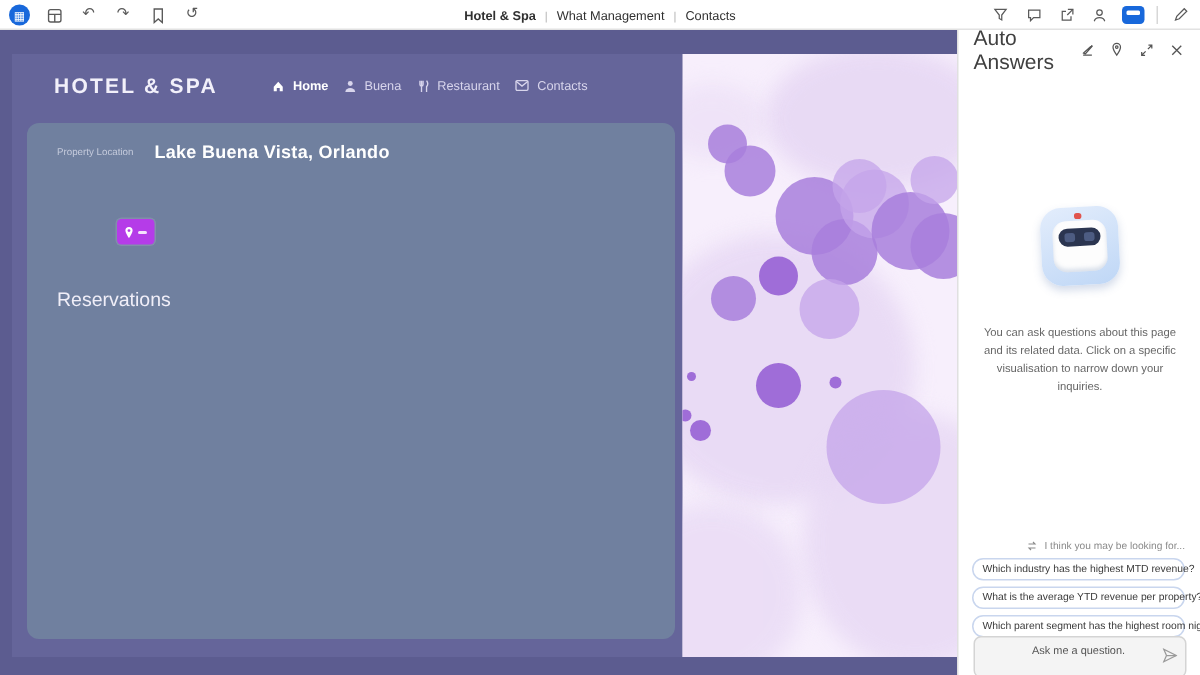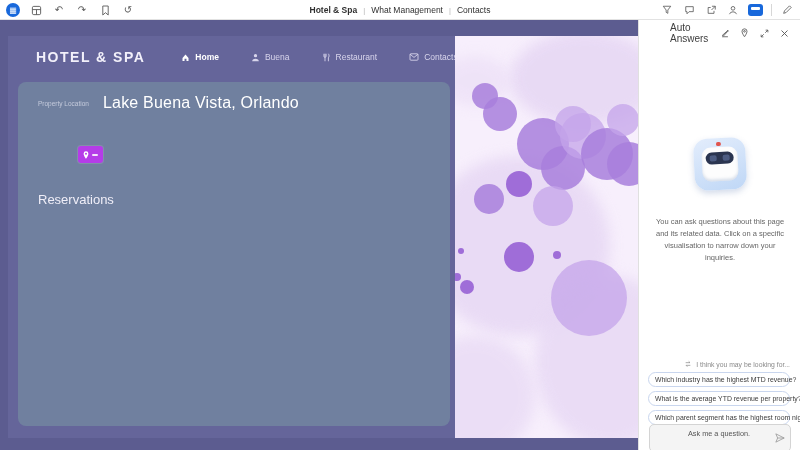--- a/index.html
+++ b/index.html
@@ -26,31 +26,31 @@
   .tb-div { width:1px; height:12px; background:#d7d7d7; }
 
   
   .app { position:absolute; left:0; top:20px; width:638px; height:430px; background:var(--appbg); }
   .sheet { position:absolute; left:8px; top:16px; width:447px; height:402px; background:var(--sheetbg); }
 
   .nav { position:absolute; left:0; top:0; width:447px; height:42px;
     display:flex; align-items:center; color:#fff; }
   .brand { margin-left:28px; font-size:14px; letter-spacing:1.5px; font-weight:600;
     color:#f2f0fa; white-space:nowrap; }
-  .nav-items { display:flex; margin-left:36px; gap:32px;justify-content:center; }
+  .nav-items { display:flex; margin-left:36px; gap:10px;justify-content:center; }
   .nav-item { display:flex; align-items:center; gap:5px; font-size:8.5px; color:#d8d5ec;
     cursor:pointer; white-space:nowrap; }
   .nav-item.active { color:#fff; font-weight:700; }
   .nav-item svg { display:block; }
 
   .card { position:absolute; left:10px; top:46px; width:432px; height:344px;
     background:var(--cardbg); border-radius:8px; }
   .prop-row { position:absolute; left:20px; top:12px; display:flex; align-items:center; gap:14px; }
   .prop-label { font-size:6.5px; color:#d3d7e6; opacity:.85; }
-  .prop-value { font-size:16px; font-weight:400; color:#fff; letter-spacing:.2px;text-align:center; }
+  .prop-value { font-size:12px; font-weight:700; color:#fff; letter-spacing:.2px;text-align:center; }
   .chip { position:absolute; left:60px; top:64px; width:25px; height:17px;
     background:var(--magenta); border-radius:3px; display:flex; align-items:center;
     justify-content:center; gap:3px; box-shadow:0 0 0 1px rgba(255,255,255,.12); cursor:pointer; }
   .chip .dash { width:6px; height:2px; background:rgba(255,255,255,.85); border-radius:1px; }
   .reservations { position:absolute; left:20px; top:110px; font-size:13px; color:#f0eef8; }
 
   
   .map { position:absolute; left:455px; top:16px; width:183px; height:402px;
     background:var(--mapbg); overflow:hidden; cursor:pointer; }
   .land { position:absolute; border-radius:50%; filter:blur(7px); background:var(--land); }
@@ -59,21 +59,21 @@
   .land.c { left:80px; top:240px; width:150px; height:170px; opacity:.8; }
   .land.d { left:-40px; top:300px; width:120px; height:120px; opacity:.7; }
   .land.e { left:-15px; top:20px; width:70px; height:50px; opacity:.5; }
   .bubble { position:absolute; border-radius:50%; }
 
   
   .aa { position:absolute; left:638px; top:20px; width:162px; height:430px;
     background:#fff; border-left:1px solid #e0e0e0; }
   .aa-head { position:absolute; left:0; top:0; width:100%; height:26px;
     display:flex; align-items:center; padding:0 10px; }
-  .aa-title { font-size:10px; color:#404040;margin-left:21px; }
+  .aa-title { font-size:14px; color:#404040; }
   .aa-icons { margin-left:auto; display:flex; align-items:center; gap:9px; }
   .aa-ic { width:11px; height:11px; display:flex; align-items:center; justify-content:center;
     color:#555; cursor:pointer; }
 
   .robot-wrap { position:absolute; left:0; top:118px; width:100%;
     display:flex; justify-content:center; }
   .robot { width:52px; height:52px; border-radius:14px;
     background:linear-gradient(160deg,#e3edfc,#bfd7f6); position:relative;
     transform:rotate(-3deg); box-shadow:0 3px 6px rgba(80,110,170,.25); }
   .robot .head { position:absolute; left:8px; top:9px; width:36px; height:34px;

